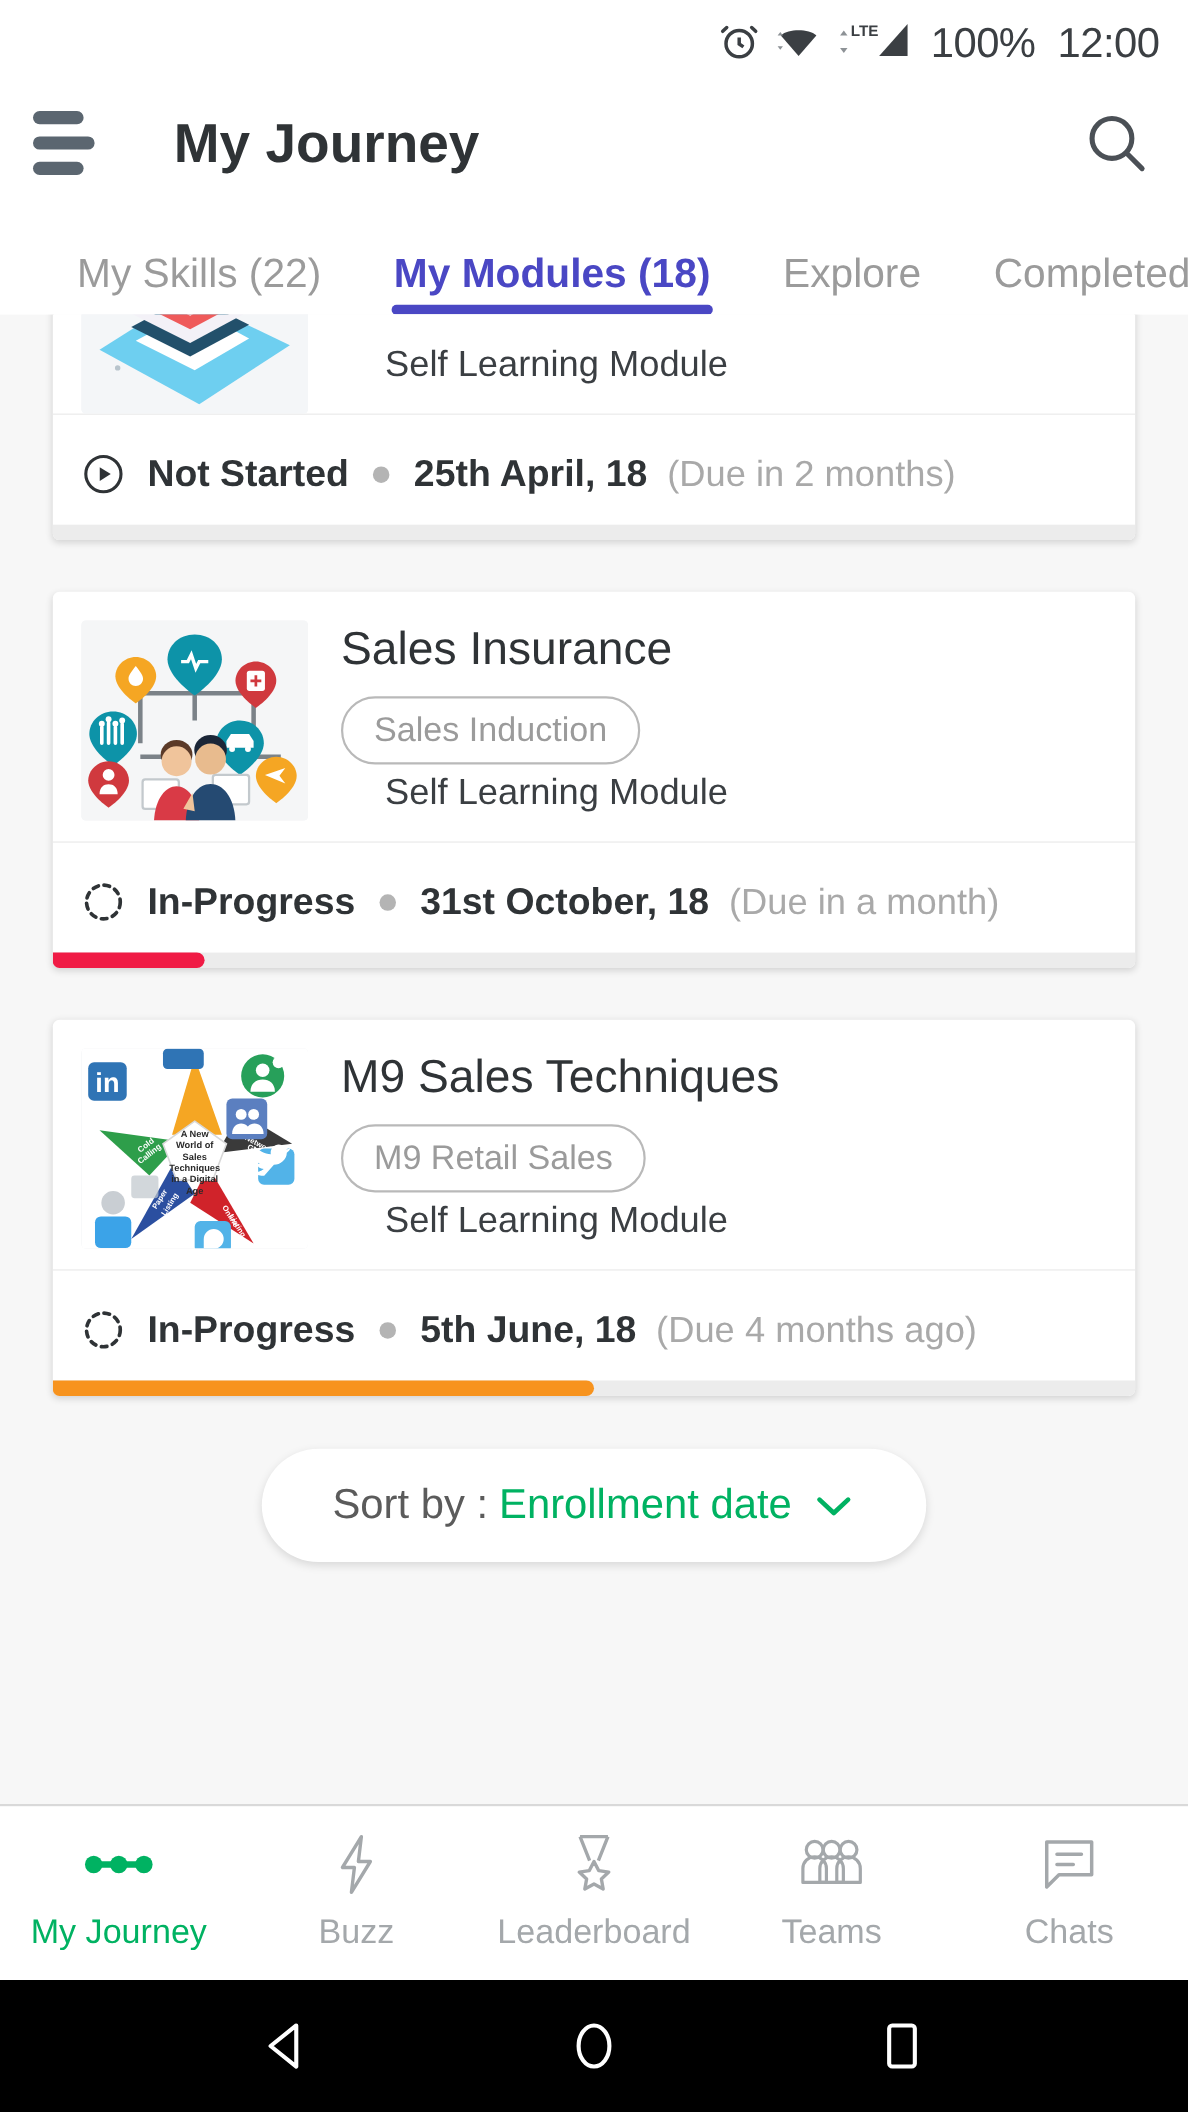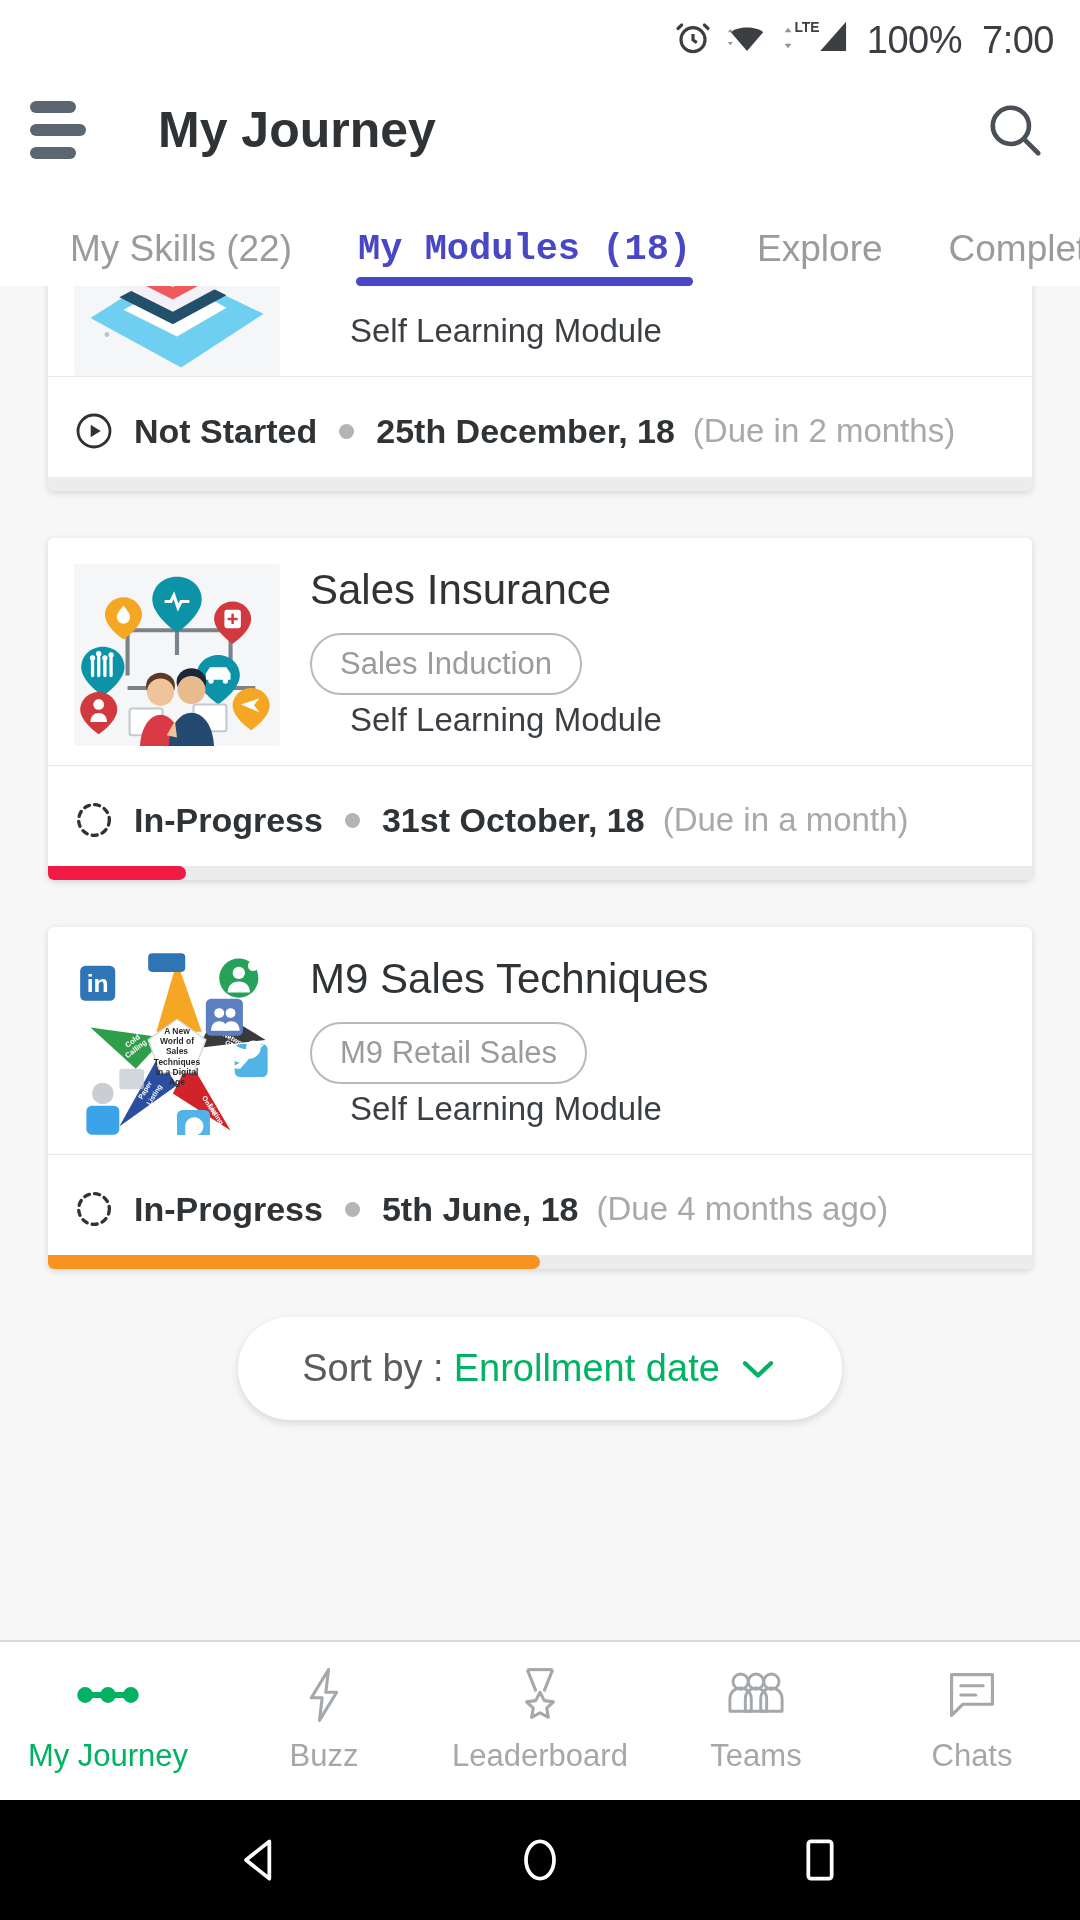--- a/index.html
+++ b/index.html
@@ -93,21 +93,20 @@
     color: #9b9b9b;
     padding: 0 0 16px 0;
     margin-right: 66px;
     position: relative;
     cursor: pointer;
     flex: 0 0 auto;
   }
   .tab.active {
     color: #4a47c4;
     font-weight: bold;
-    font-family: Liberation Mono, monospace;
   }
   .tab.active::after {
     content: "";
     position: absolute;
     left: -2px;
     right: -2px;
     bottom: 0;
     height: 9px;
     border-radius: 5px;
     background: #4a47c4;
@@ -296,21 +295,21 @@
         <svg width="72" height="42" viewBox="0 0 44 26">
           <path d="M2 9.5 l2.1-2.8 2.1 2.8 z" fill="#8d9296"></path>
           <path d="M2 16.5 l2.1 2.8 2.1-2.8 z" fill="#8d9296"></path>
           <text x="8" y="9.5" font-family="Liberation Sans, sans-serif" font-size="8.6" font-weight="bold" fill="#3b3f43">LTE</text>
           <path d="M24 21 L40 3 L40 21 Z" fill="#3b3f43"></path>
         </svg>
       </span>
     </div>
     <div class="status-text">
       <span>100%</span>
-      <span style="margin-left:10px;">7:00</span>
+      <span style="margin-left:10px;">12:00</span>
     </div>
   </div>
 
   <div class="app-bar">
     <div class="hamburger">
       <span></span>
       <span></span>
       <span></span>
     </div>
     <div class="app-title">My Journey</div>
@@ -364,21 +363,21 @@
       </div>
       <div class="card-footer">
         <span class="status-icon">
           <svg width="40" height="40" viewBox="0 0 24 24" fill="none" stroke="#2f3336" stroke-width="1.7">
             <circle cx="12" cy="12" r="9.6"></circle>
             <path d="M10 8.2 L16 12 L10 15.8 Z" fill="#2f3336" stroke="none"></path>
           </svg>
         </span>
         <span class="status-label">Not Started</span>
         <span class="dot-sep"></span>
-        <span class="date-label">25th December, 18</span>
+        <span class="date-label">25th April, 18</span>
         <span class="due-label">(Due in 2 months)</span>
       </div>
       <div class="progress-track">
         <div class="progress-fill" style="width:0%; background:#f01b45;"></div>
       </div>
     </div>
 
     <div class="card" style="margin-top:47px;">
       <div class="card-body">
         <div class="thumb">

